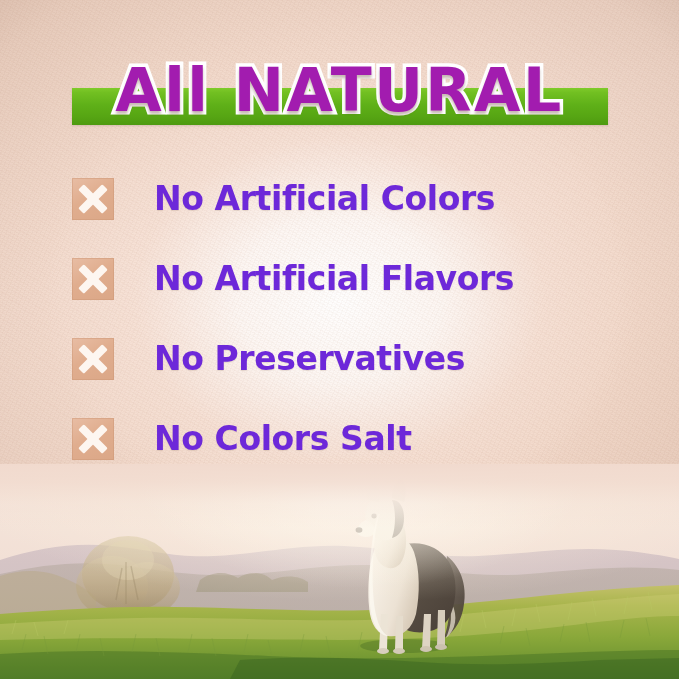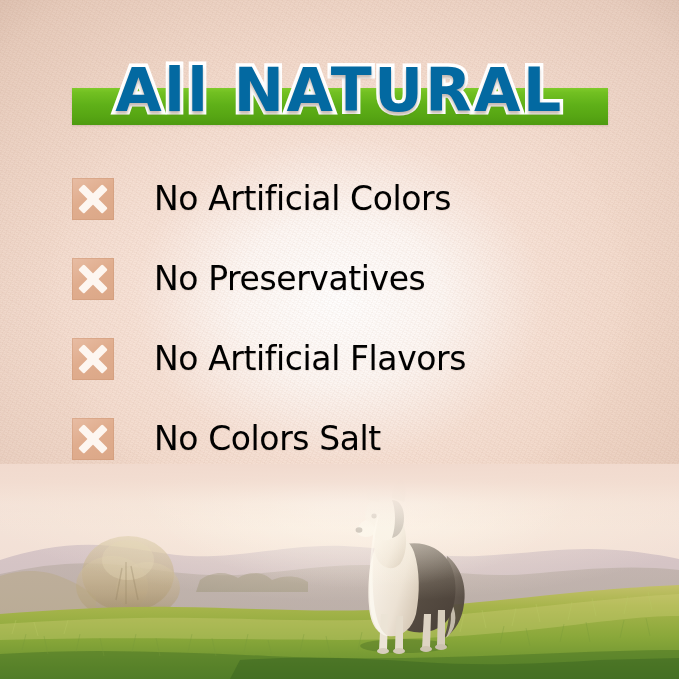--- a/index.html
+++ b/index.html
@@ -74,21 +74,21 @@
     position: absolute;
     left: 0;
     top: 0;
     width: 679px;
     text-align: center;
     font-family: "DejaVu Sans", sans-serif;
     font-weight: bold;
     font-size: 60px;
     line-height: 76px;
     letter-spacing: 2.5px;
-    color: #0369a1;
+    color: #a21caf;
     -webkit-text-stroke: 7px #ffffff;
     paint-order: stroke fill;
     text-shadow:
       0 3px 3px rgba(105,72,52,0.38),
       0 1px 0 rgba(255,255,255,0.55);
     white-space: nowrap;
   }
 
   
   .feature-list {
@@ -123,25 +123,25 @@
     margin-top: -17px;
     background: #fdf6f0;
     border-radius: 1.5px;
   }
   .x-box::before { transform: rotate(45deg); }
   .x-box::after  { transform: rotate(-45deg); }
 
   .feature-label {
     margin-left: 40px;
     font-family: "DejaVu Sans", sans-serif;
-    font-weight: normal;
+    font-weight: bold;
     font-size: 33px;
     line-height: 42px;
     letter-spacing: -0.4px;
-    color: #000000;
+    color: #6d28d9;
     text-shadow: 0 1px 1px rgba(160,130,115,0.22);
     white-space: nowrap;
   }
 
   
   .photo {
     position: absolute;
     left: 0;
     bottom: 0;
     width: 679px;
@@ -182,26 +182,26 @@
 
   <div class="feature-list">
 
     <div class="feature-row">
       <span class="x-box"></span>
       <span class="feature-label">No Artificial Colors</span>
     </div>
 
     <div class="feature-row">
       <span class="x-box"></span>
-      <span class="feature-label">No Preservatives</span>
+      <span class="feature-label">No Artificial Flavors</span>
     </div>
 
     <div class="feature-row">
       <span class="x-box"></span>
-      <span class="feature-label">No Artificial Flavors</span>
+      <span class="feature-label">No Preservatives</span>
     </div>
 
     <div class="feature-row">
       <span class="x-box"></span>
       <span class="feature-label">No Colors Salt</span>
     </div>
 
   </div>
 
   <div class="photo">

